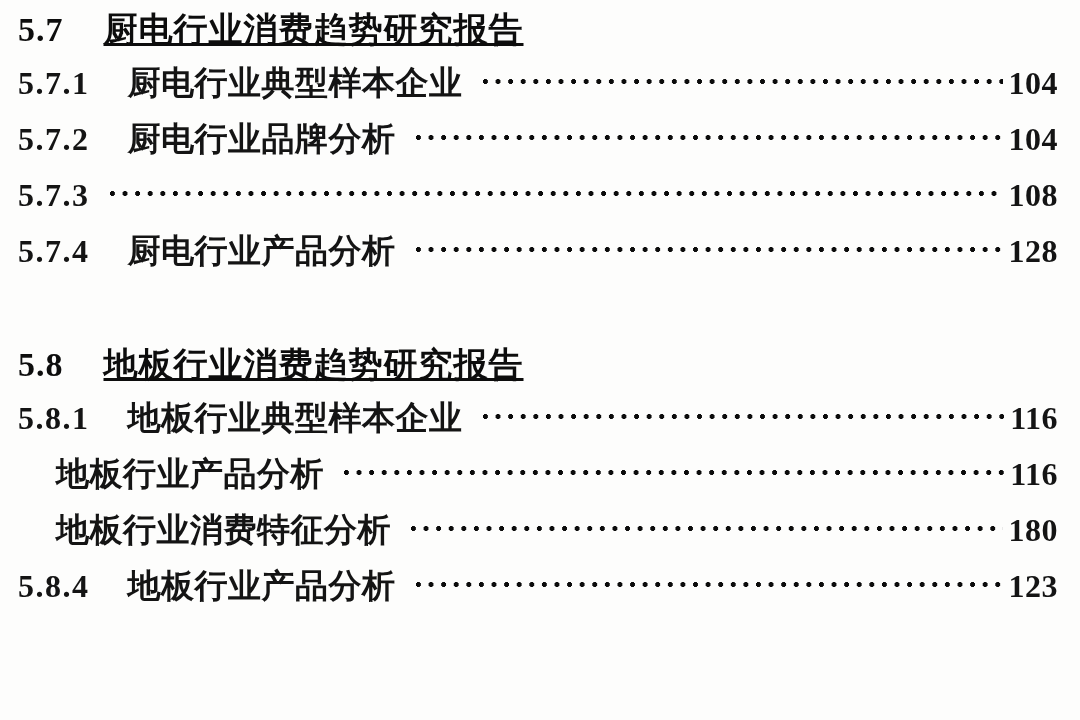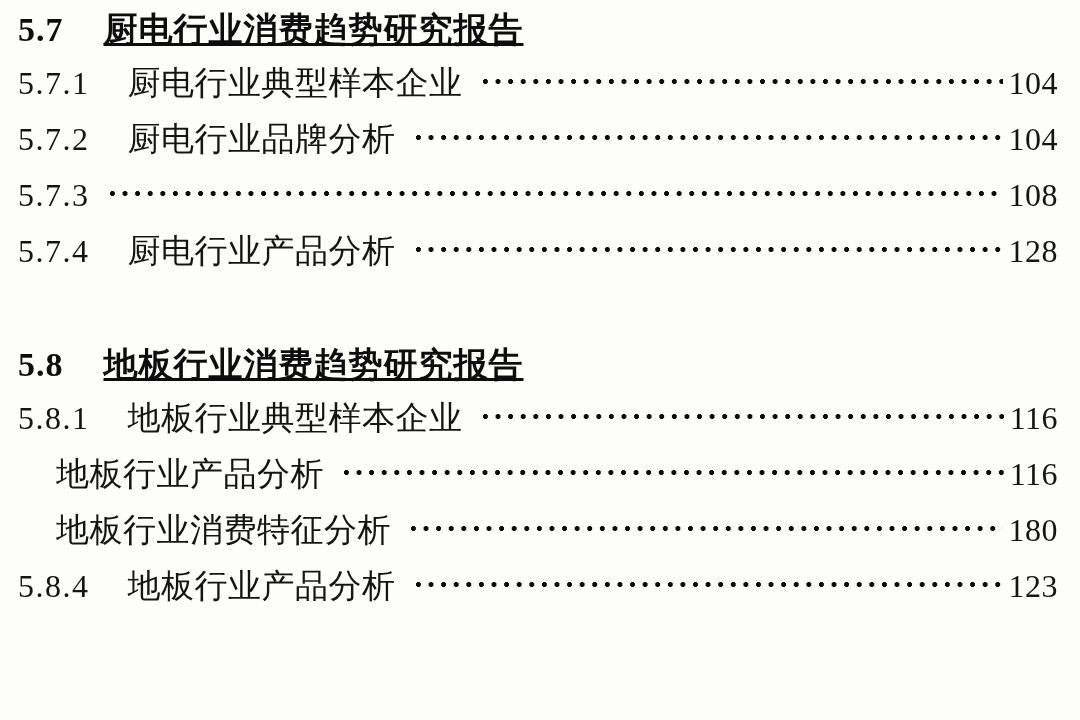--- a/index.html
+++ b/index.html
@@ -47,20 +47,21 @@
   }
 
   
   .toc-entry {
     display: flex;
     align-items: baseline;
     font-size: 33px;
     line-height: 56px;
     color: #141414;
     white-space: nowrap;
+    font-weight: bold;
   }
   .toc-entry .entry-num {
     flex: 0 0 auto;
     letter-spacing: 1.5px;
     font-size: 32px;
   }
   .toc-entry .entry-title {
     flex: 0 0 auto;
     margin-left: 38px;
     letter-spacing: 0.5px;

